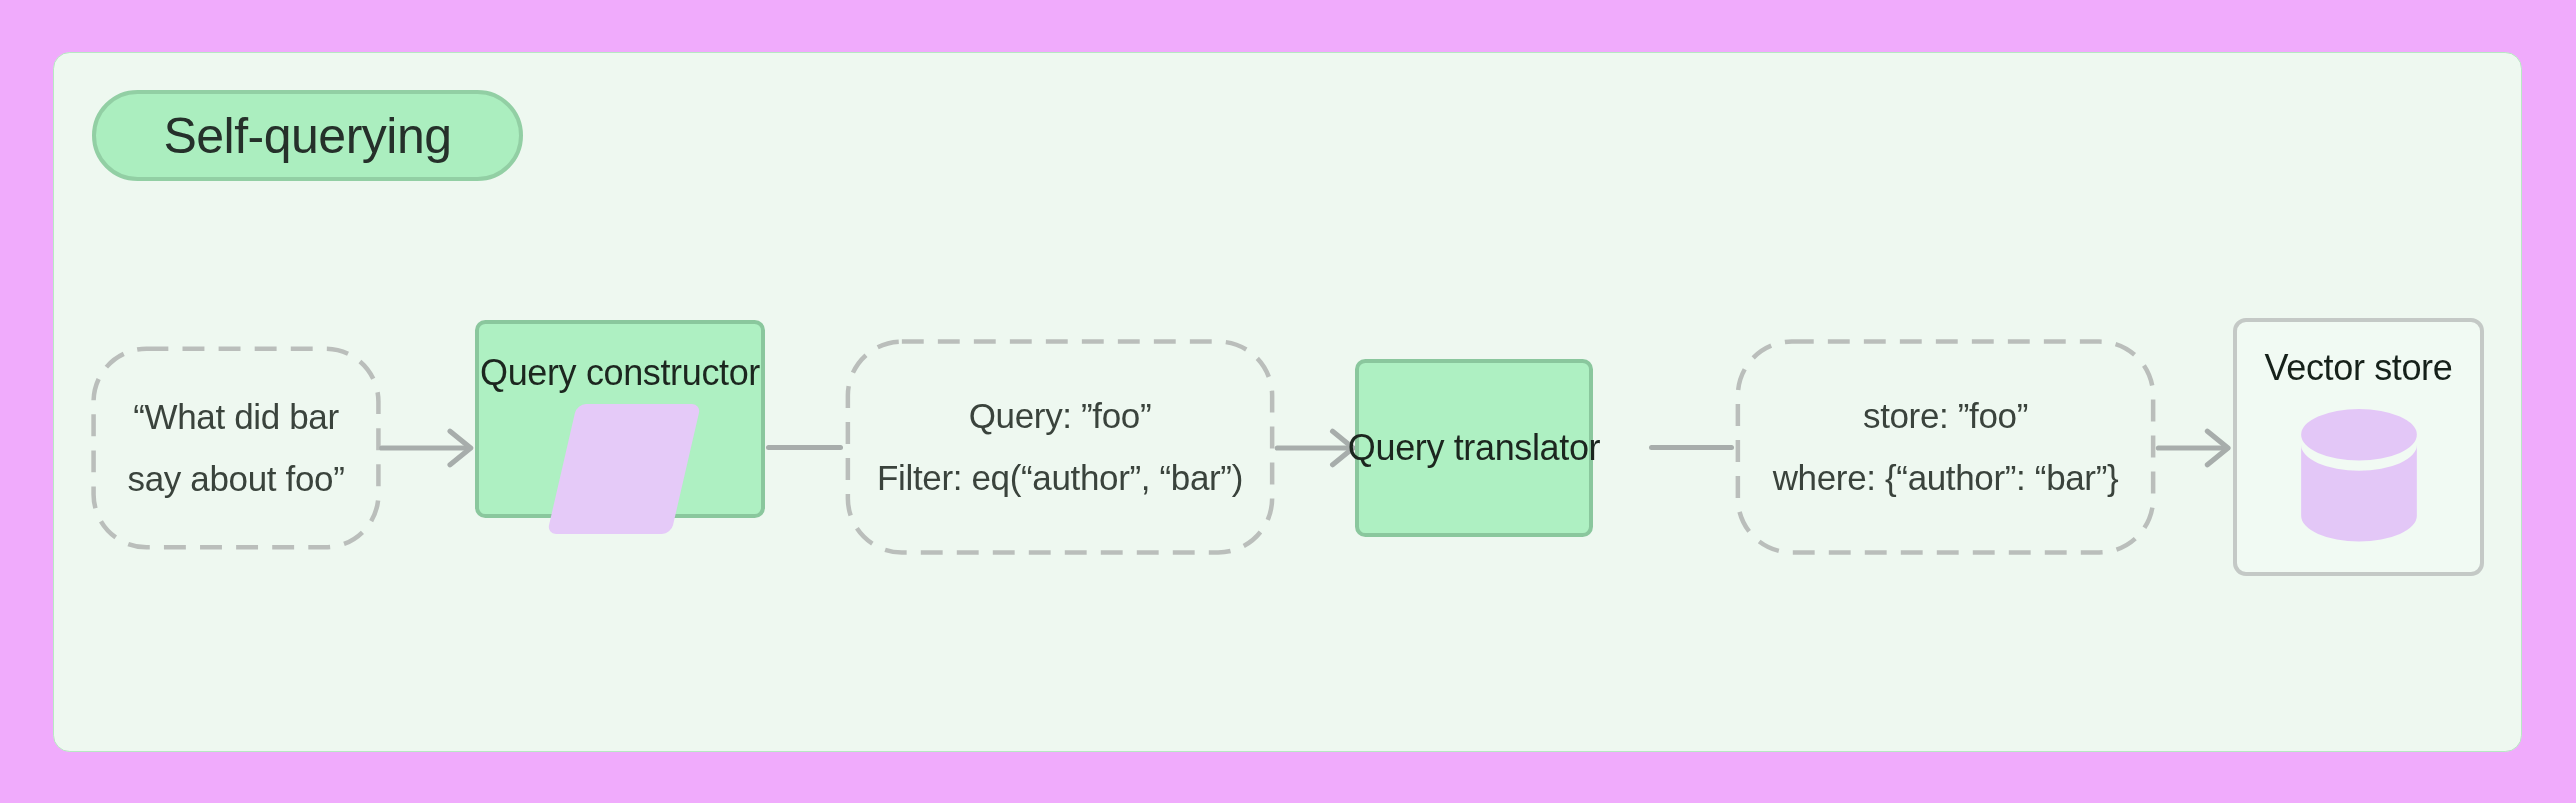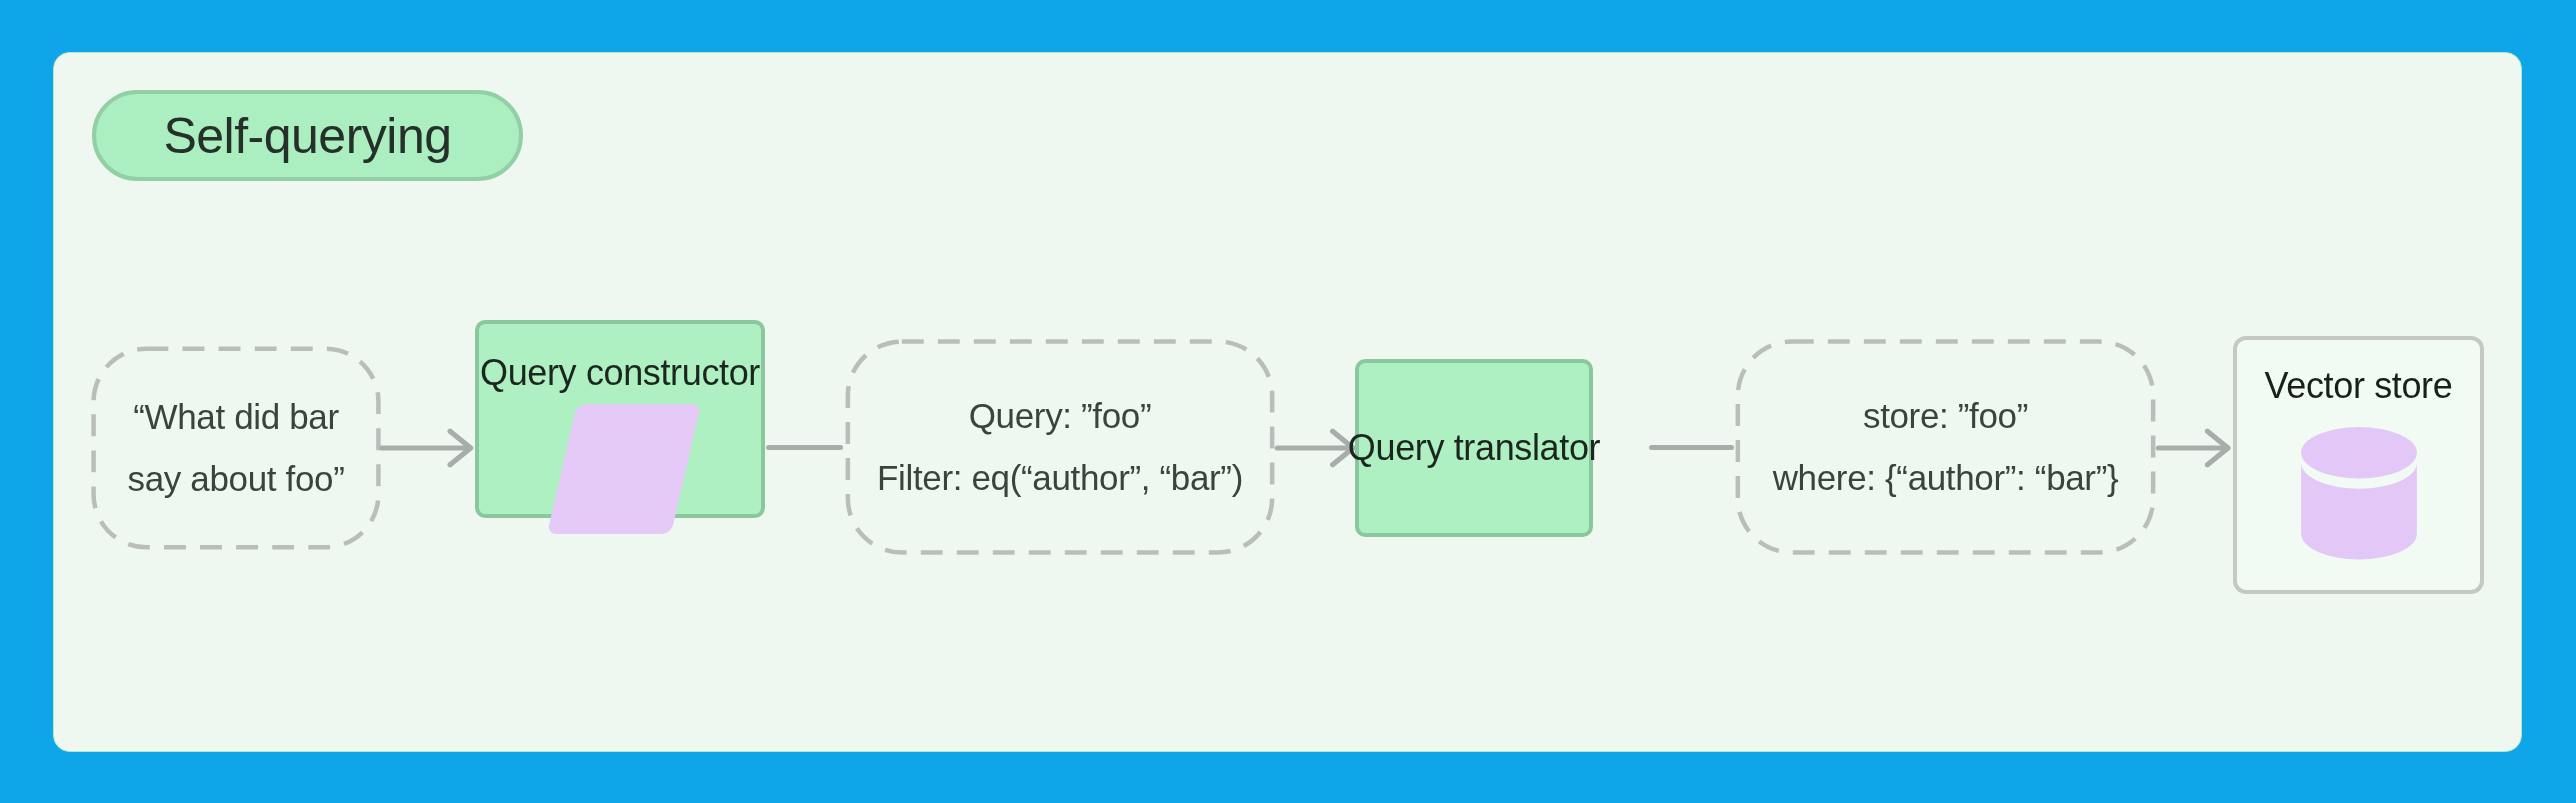--- a/index.html
+++ b/index.html
@@ -1,20 +1,20 @@
 <!DOCTYPE html>
 <html style="font-size:10.3px"><head>
 <meta charset="utf-8">
 <style>
   html, body { margin: 0; padding: 0; background: #ffffff; }
   .canvas {
     position: relative;
     width: 2576px;
     height: 804px;
-    background: #0ea5e9;
+    background: #f0abfc;
     font-family: "Liberation Sans", sans-serif;
     overflow: hidden;
   }
   .panel {
     position: absolute;
     left: 53px; top: 52px;
     width: 2469px; height: 700px;
     background: #eef8f0;
     border: 1.9px solid #b7e8c3;
     border-radius: 16.7px;
@@ -71,21 +71,21 @@
     position: absolute;
     left: 98px; top: 80px;
     width: 124px; height: 130px;
     background: #e5caf8;
     border-radius: 9px;
     transform: skewX(-13deg);
     transform-origin: 0 0;
   }
   .vstore {
     position: absolute;
-    left: 2233px; top: 336px;
+    left: 2233px; top: 318px;
     width: 251px; height: 258px;
     background: #f1faf3;
     border: 4.5px solid #c4c9c6;
     border-radius: 13px;
     box-sizing: border-box;
     display: flex; flex-direction: column; align-items: center;
   }
   .vstore .vlabel {
     margin-top: 24.5px;
     font-size: 36px;

